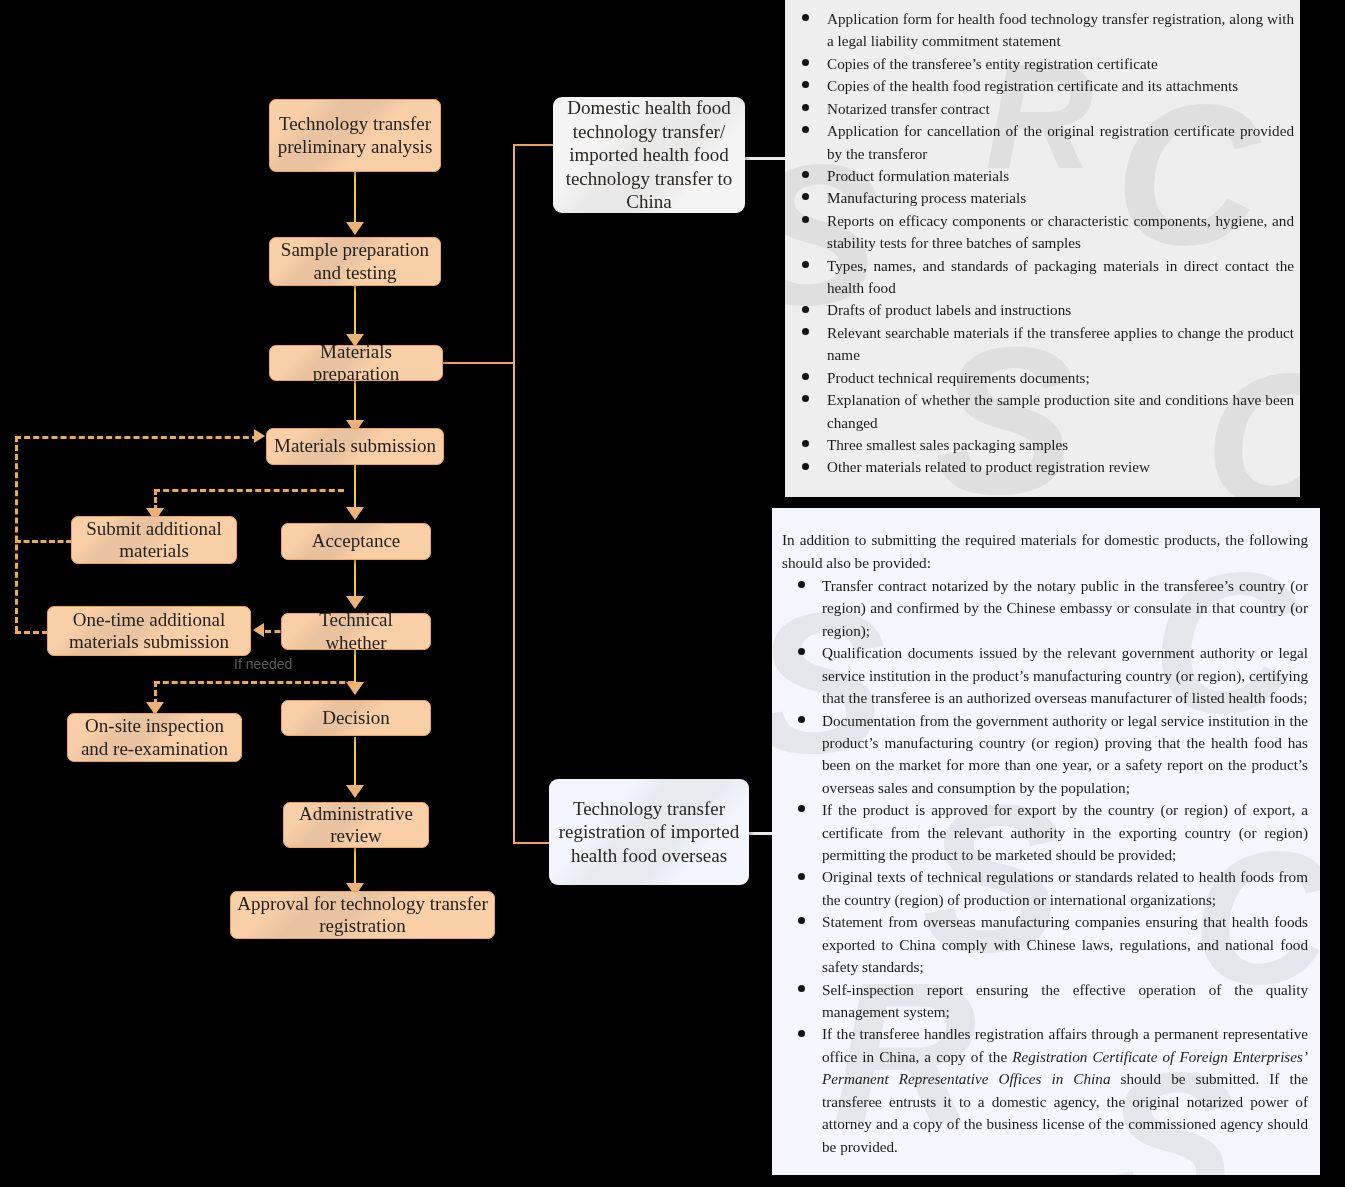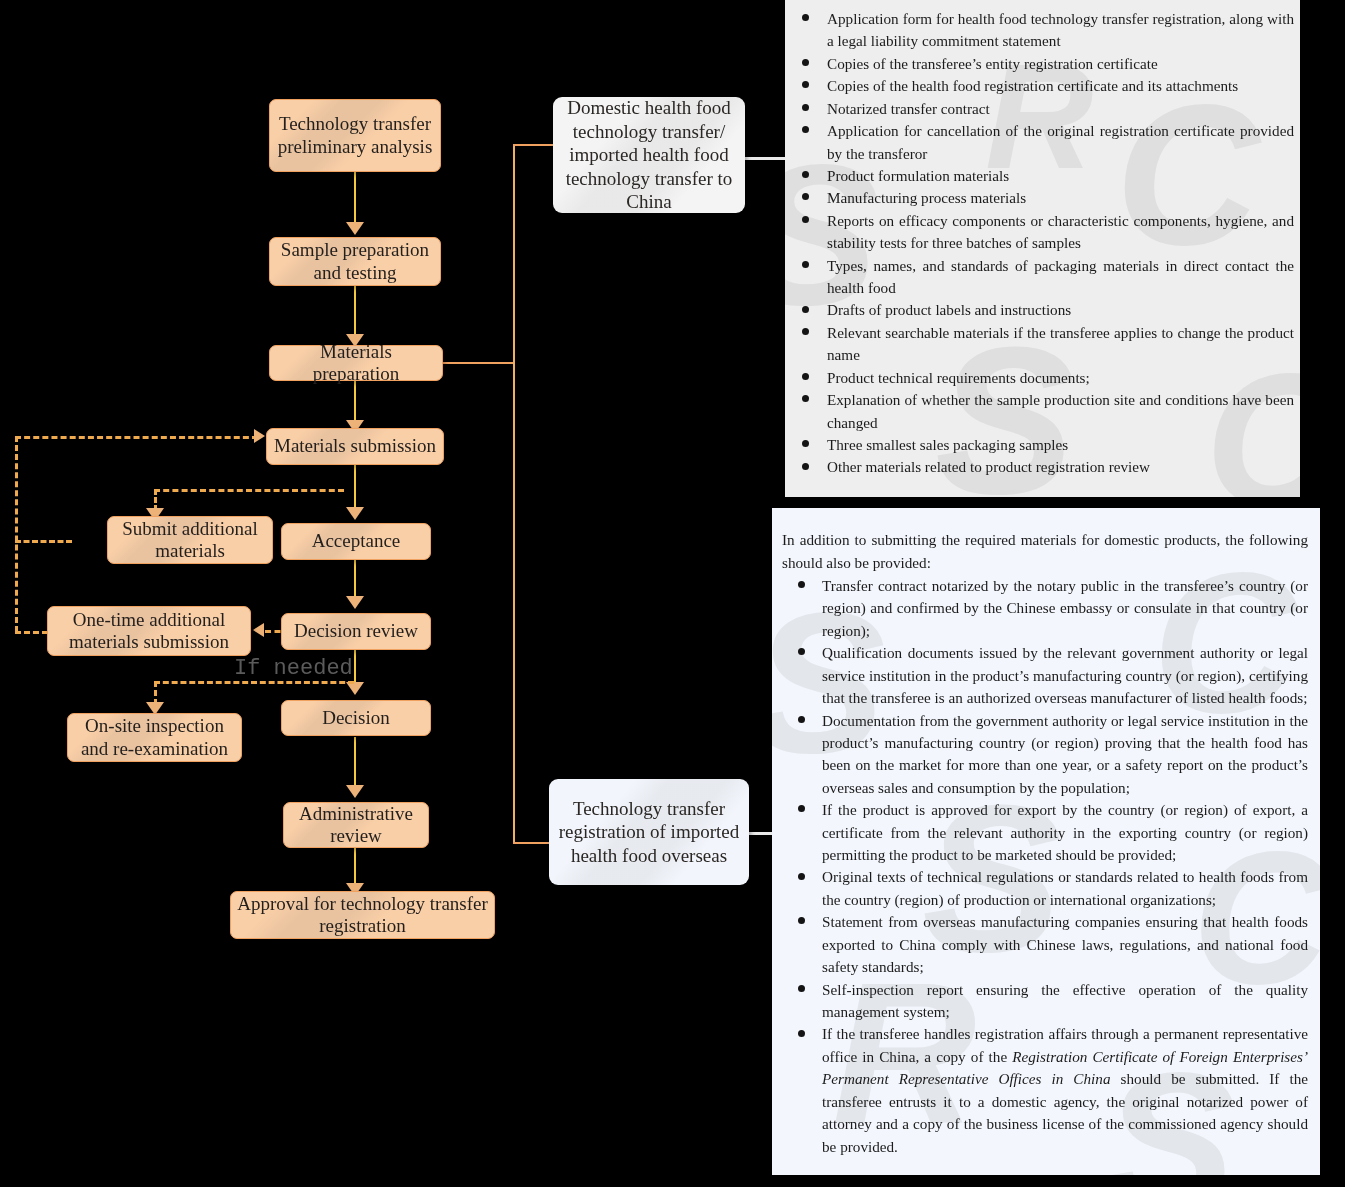--- a/index.html
+++ b/index.html
@@ -86,22 +86,22 @@
   .dash-h{
     position:absolute;height:0;
     border-top:3px dashed #efa94f;
   }
   .dash-v{
     position:absolute;width:0;
     border-left:3px dashed #efa94f;
   }
   .iflabel{
     position:absolute;
-    font-family:Liberation Mono, monospace;
-    font-size:22px;
+    font-family:Liberation Sans, sans-serif;
+    font-size:14px;
     color:#5b5b5b;
   }
   .stub{position:absolute;height:3px;background:#e9e9e9;}
 
   
   .panel{
     position:absolute;
     box-sizing:border-box;
     color:#1b1b1b;
     font-family:"Liberation Serif", serif;
@@ -212,36 +212,36 @@
 
   <div class="fbox" style="left:266px;top:428px;width:178px;height:37px;">
     <span>Materials submission</span>
   </div>
 
   <div class="fbox" style="left:281px;top:523px;width:150px;height:37px;">
     <span>Acceptance</span>
   </div>
 
   <div class="fbox" style="left:281px;top:613px;width:150px;height:37px;">
-    <span>Decision review</span>
+    <span>Technical whether</span>
   </div>
 
   <div class="fbox" style="left:281px;top:700px;width:150px;height:36px;">
     <span>Decision</span>
   </div>
 
   <div class="fbox" style="left:283px;top:802px;width:146px;height:46px;">
     <span>Administrative review</span>
   </div>
 
   <div class="fbox" style="left:230px;top:891px;width:265px;height:48px;">
     <span>Approval for technology transfer registration</span>
   </div>
 
-  <div class="fbox" style="left:71px;top:516px;width:166px;height:48px;margin-left:36px;">
+  <div class="fbox" style="left:71px;top:516px;width:166px;height:48px;">
     <span>Submit additional materials</span>
   </div>
 
   <div class="fbox" style="left:47px;top:606px;width:204px;height:50px;">
     <span>One-time additional materials submission</span>
   </div>
 
   <div class="fbox" style="left:67px;top:713px;width:175px;height:49px;">
     <span>On-site inspection and re-examination</span>
   </div>

